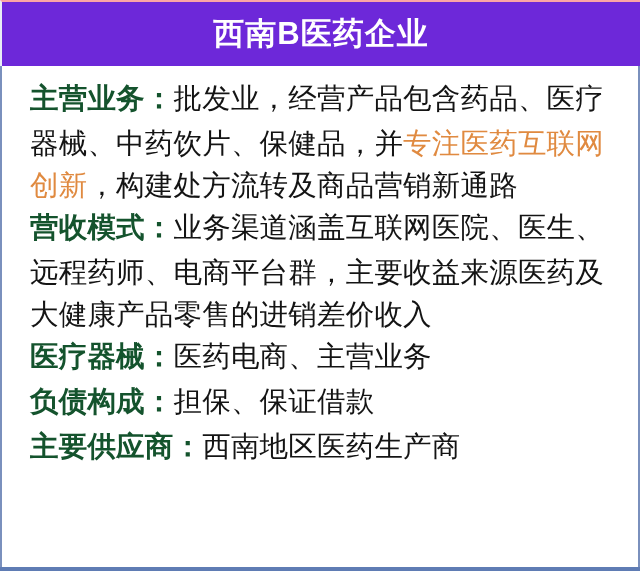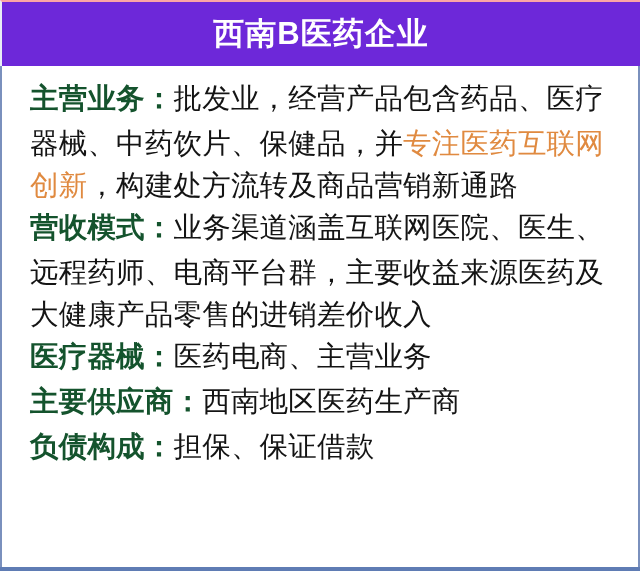--- a/index.html
+++ b/index.html
@@ -110,25 +110,25 @@
 
     <p class="para">
       <span class="lbl">营收模式</span><span class="lbl">：</span><span>业务渠道涵盖互联网医院、医生、远程药师、电商平台群，主要收益来源医药及大健康产品零售的进销差价收入</span>
     </p>
 
     <p class="para">
       <span class="lbl">医疗器械</span><span class="lbl">：</span><span>医药电商、主营业务</span>
     </p>
 
     <p class="para">
-      <span class="lbl">主要供应商</span><span class="lbl">：</span><span>西南地区医药生产商</span>
+      <span class="lbl">负债构成</span><span class="lbl">：</span><span>担保、保证借款</span>
     </p>
 
     <p class="para">
-      <span class="lbl">负债构成</span><span class="lbl">：</span><span>担保、保证借款</span>
+      <span class="lbl">主要供应商</span><span class="lbl">：</span><span>西南地区医药生产商</span>
     </p>
 
 
   </div>
 
   <div class="footer-rule"></div>
 
 </div>
 
 </body></html>

